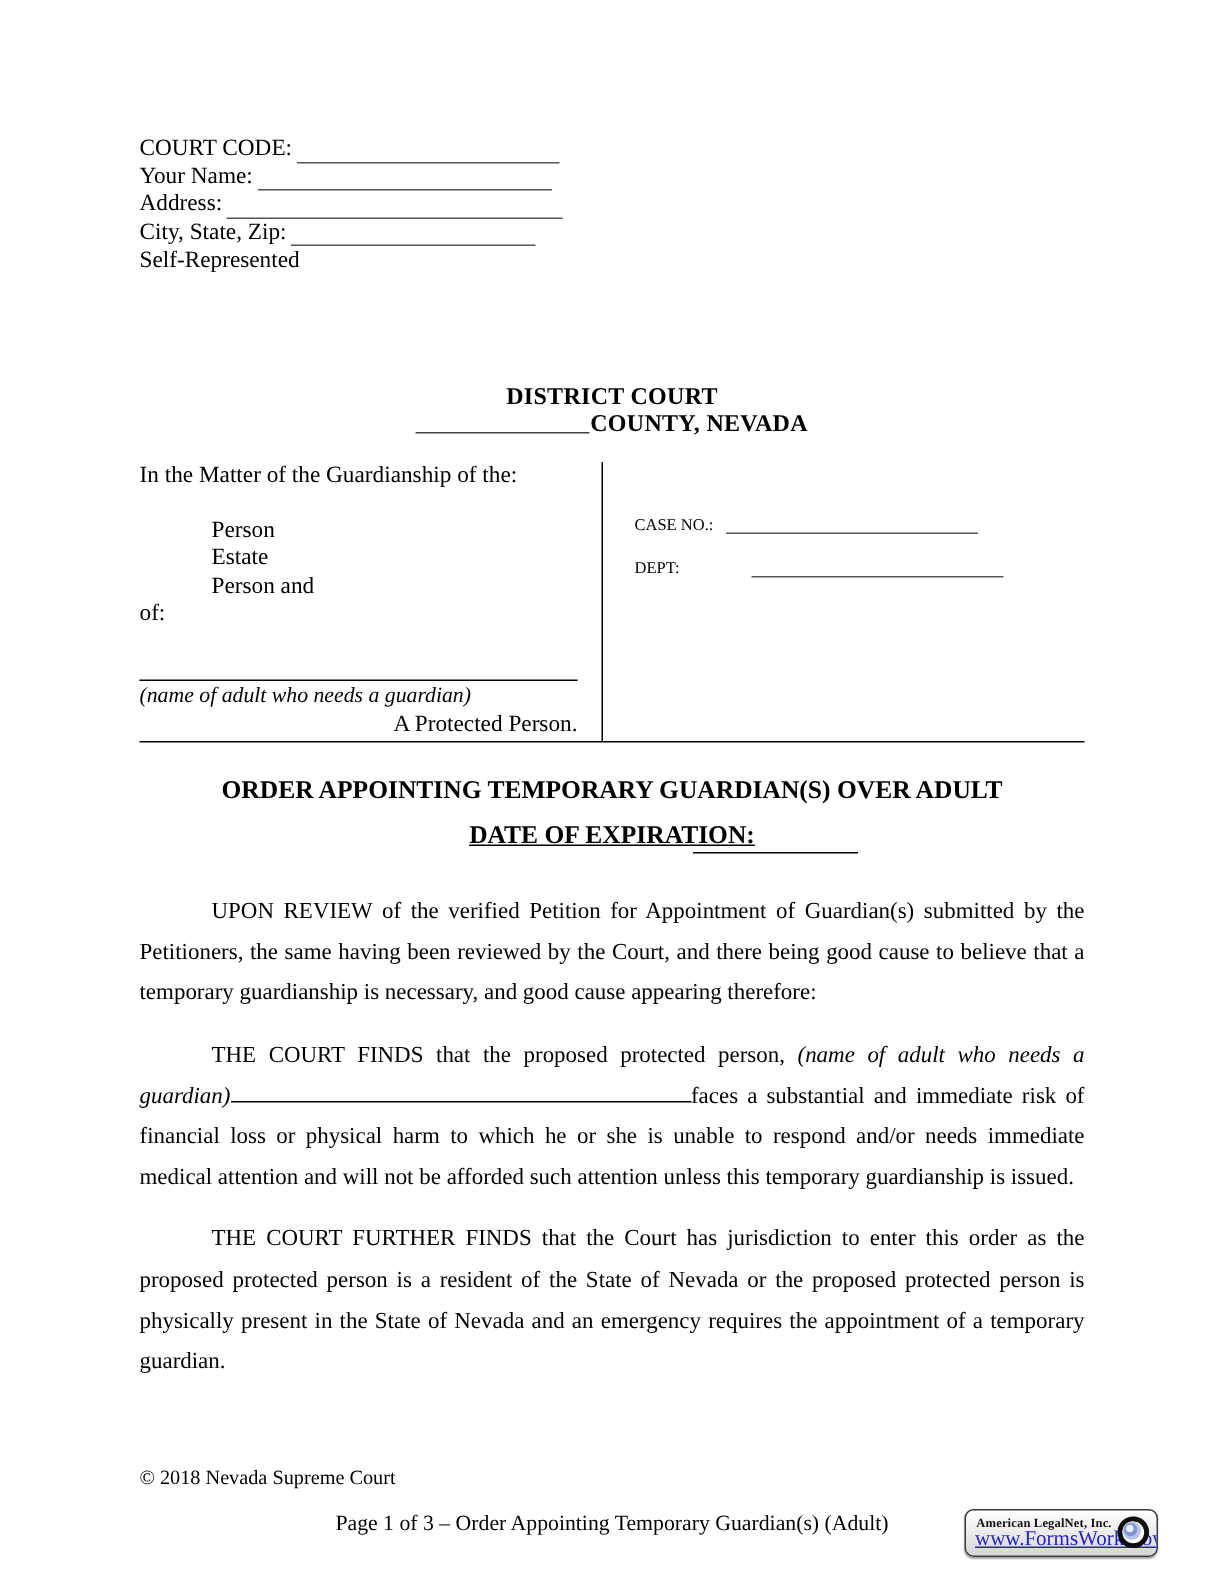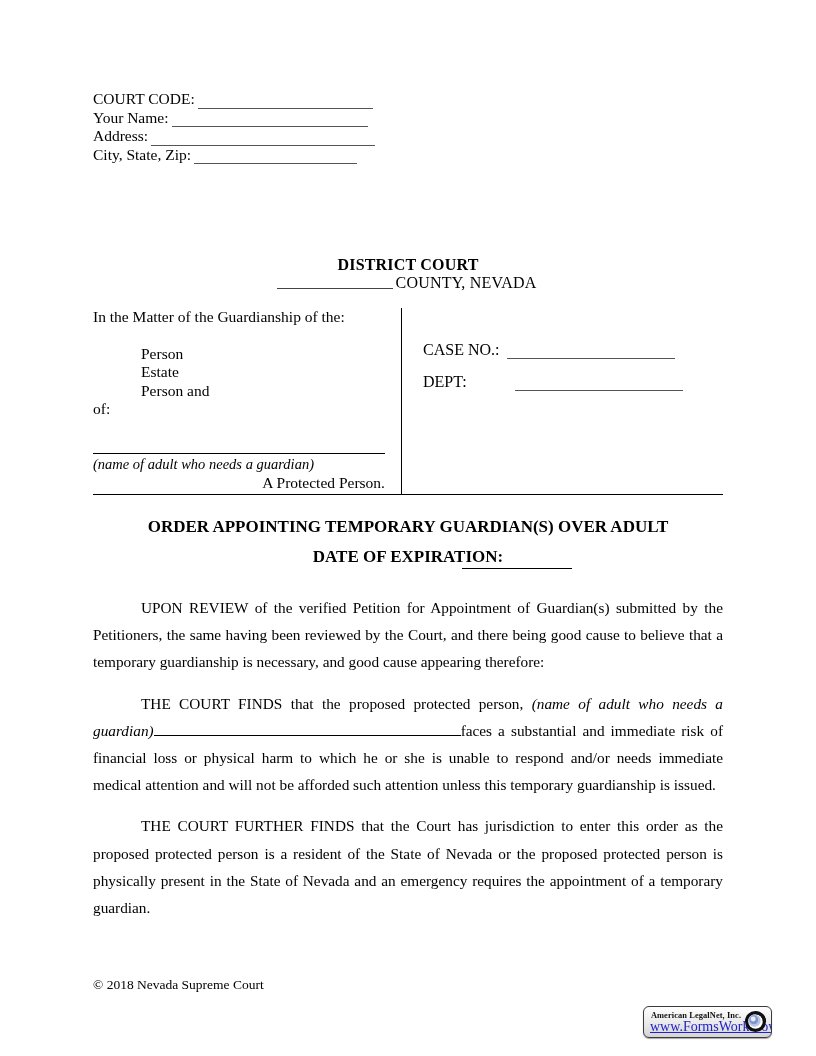--- a/index.html
+++ b/index.html
@@ -64,21 +64,21 @@
     font-weight: bold;
     font-size: 16px;
     letter-spacing: .2px;
   }
   .court-line2 {
     position: absolute;
     left: 93px;
     top: 274px;
     width: 630px;
     text-align: center;
-    font-weight: normal;
+    font-weight: bold;
     font-size: 16px;
     letter-spacing: .2px;
   }
   .court-line2 .inner {
     display: inline-block;
     padding-left: 116px;
   }
   .county-blank {
     position: absolute;
     left: 277px;
@@ -150,21 +150,21 @@
     width: 292px;
     text-align: right;
     font-size: 15.5px;
     white-space: nowrap;
   }
   .caption-right {
     position: absolute;
     left: 330px;
     top: 0;
     width: 300px;
-    font-size: 16px;
+    font-size: 11px;
   }
   .cr-row {
     display: flex;
     align-items: flex-end;
     white-space: nowrap;
   }
   .cr-case { margin-top: 33px; }
   .cr-dept { margin-top: 14px; }
   .cr-label { flex: 0 0 auto; }
   .cr-rule {
@@ -186,20 +186,21 @@
     font-size: 17px;
   }
   .doc-subtitle {
     position: absolute;
     left: 93px;
     top: 547px;
     width: 630px;
     text-align: center;
     font-weight: bold;
     font-size: 17px;
+    text-decoration: underline;
   }
   .exp-blank {
     position: absolute;
     left: 462px;
     top: 568px;
     width: 110px;
     border-bottom: 1.4px solid #000;
     height: 0;
   }
 
@@ -303,20 +304,21 @@
       <span class="hdr-rule r-yourname"></span>
     </div>
     <div class="hdr-row">
       <span class="hdr-label">Address:</span>
       <span class="hdr-rule r-address"></span>
     </div>
     <div class="hdr-row">
       <span class="hdr-label">City, State, Zip:</span>
       <span class="hdr-rule r-citystate"></span>
     </div>
+    <div class="hdr-plain">Self-Represented</div>
   </div>
 
   <div class="court-title">DISTRICT COURT</div>
   <div class="court-line2">
     <span class="inner">COUNTY, NEVADA</span>
   </div>
   <div class="county-blank"></div>
 
   <div class="caption">
     <div class="caption-divider"></div>
@@ -353,20 +355,21 @@
 
   <div class="body-wrap">
     <p class="para"><span>UPON REVIEW</span><span> of the verified Petition for Appointment of Guardian(s) submitted by the Petitioners, the same having been reviewed by the Court, and there being good cause to believe that a temporary guardianship is necessary, and good cause appearing therefore:</span></p>
 
     <p class="para"><span>THE COURT FINDS</span><span> that the proposed protected person, </span><span class="ital">(name of adult who needs a guardian)</span><span class="inline-blank"></span><span>faces a substantial and immediate risk of financial loss or physical harm to which he or she is unable to respond and/or needs immediate medical attention and will not be afforded such attention unless this temporary guardianship is issued.</span></p>
 
     <p class="para"><span>THE COURT FURTHER FINDS</span><span> that the Court has jurisdiction to enter this order as the proposed protected person is a resident of the State of Nevada or the proposed protected person is physically present in the State of Nevada and an emergency requires the appointment of a temporary guardian.</span></p>
   </div>
 
   <div class="copyright">© 2018 Nevada Supreme Court</div>
+  <div class="page-footer">Page 1 of 3 – Order Appointing Temporary Guardian(s) (Adult)</div>
 
   <div class="aln-badge">
     <div class="aln-text">
       <span class="aln-name">American LegalNet, Inc.</span>
       <span class="aln-url">www.FormsWorkFlow.com</span>
     </div>
     <svg class="aln-logo" viewBox="0 0 24 24">
       <circle cx="12" cy="12" r="11" fill="#0d0d0d"></circle>
       <circle cx="12" cy="12" r="7.6" fill="#ffffff"></circle>
       <circle cx="11" cy="11" r="6.4" fill="#b9c6e8"></circle>

